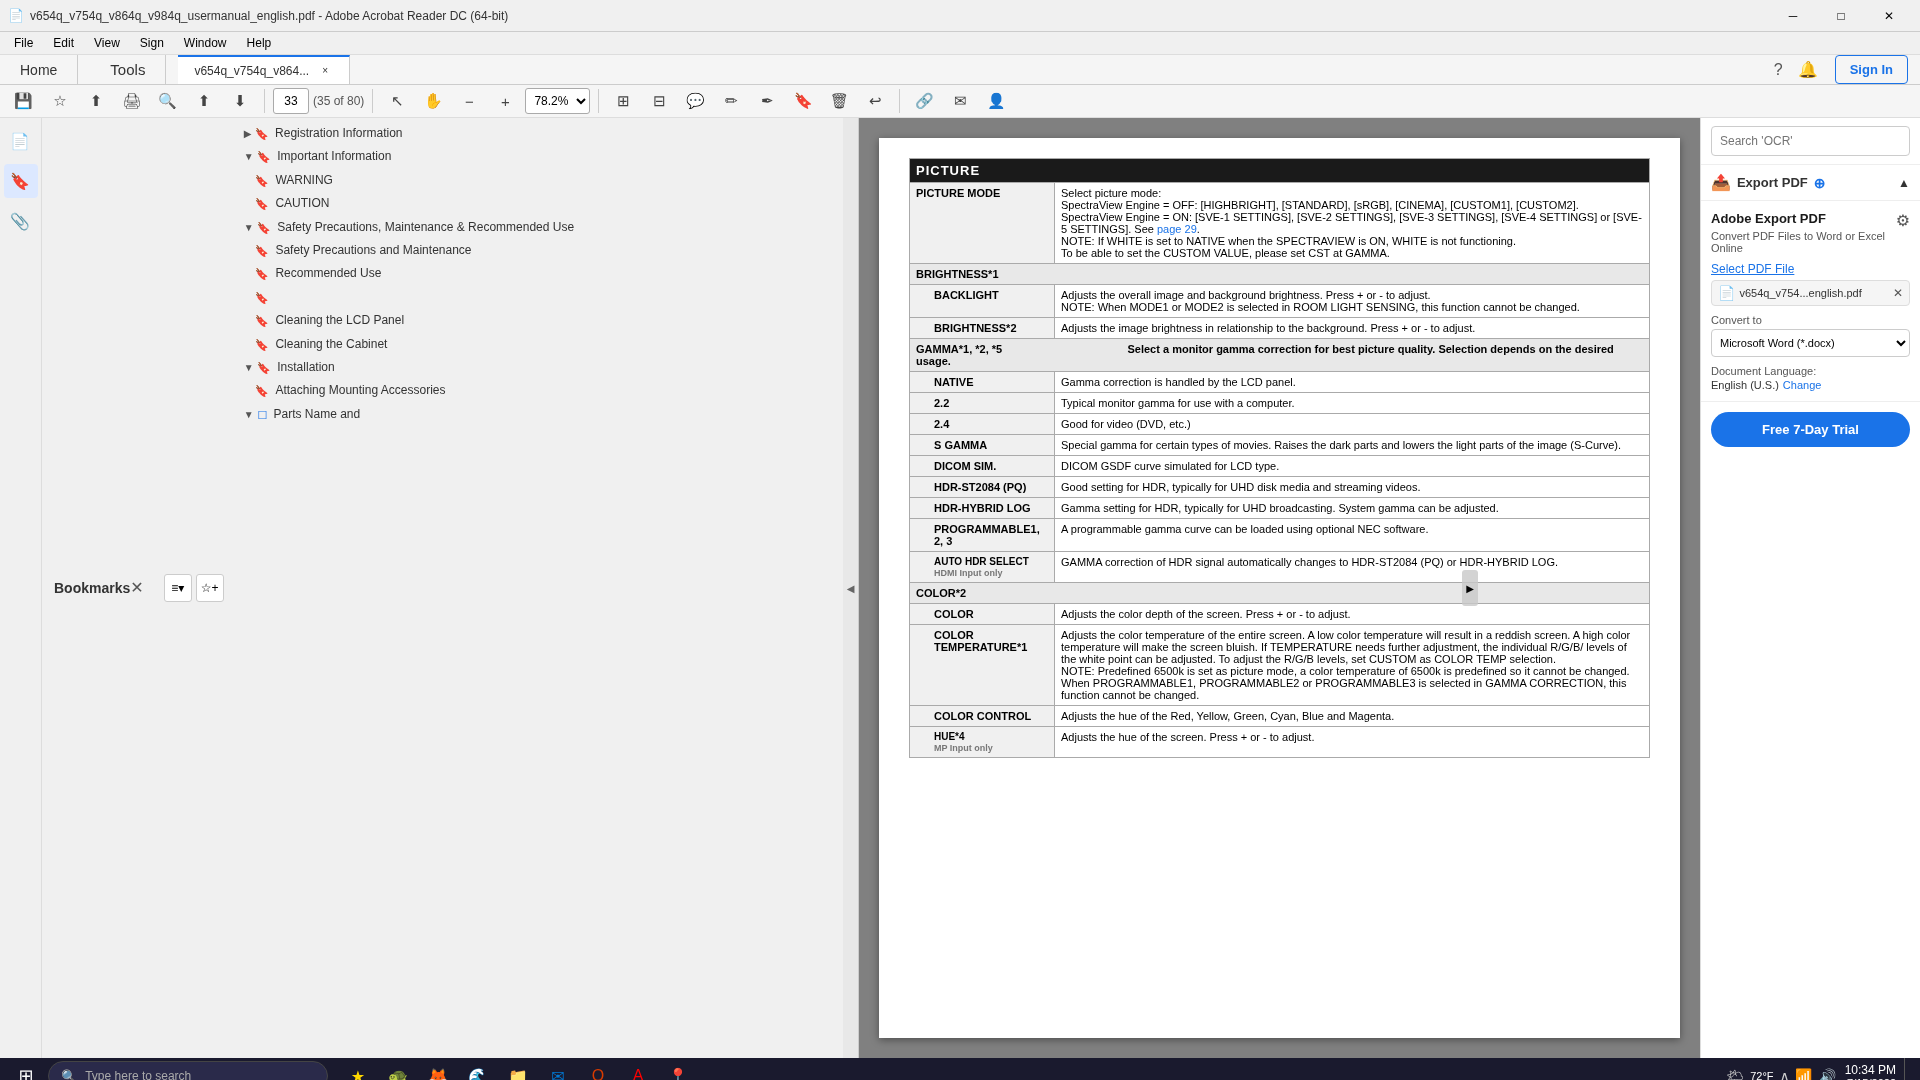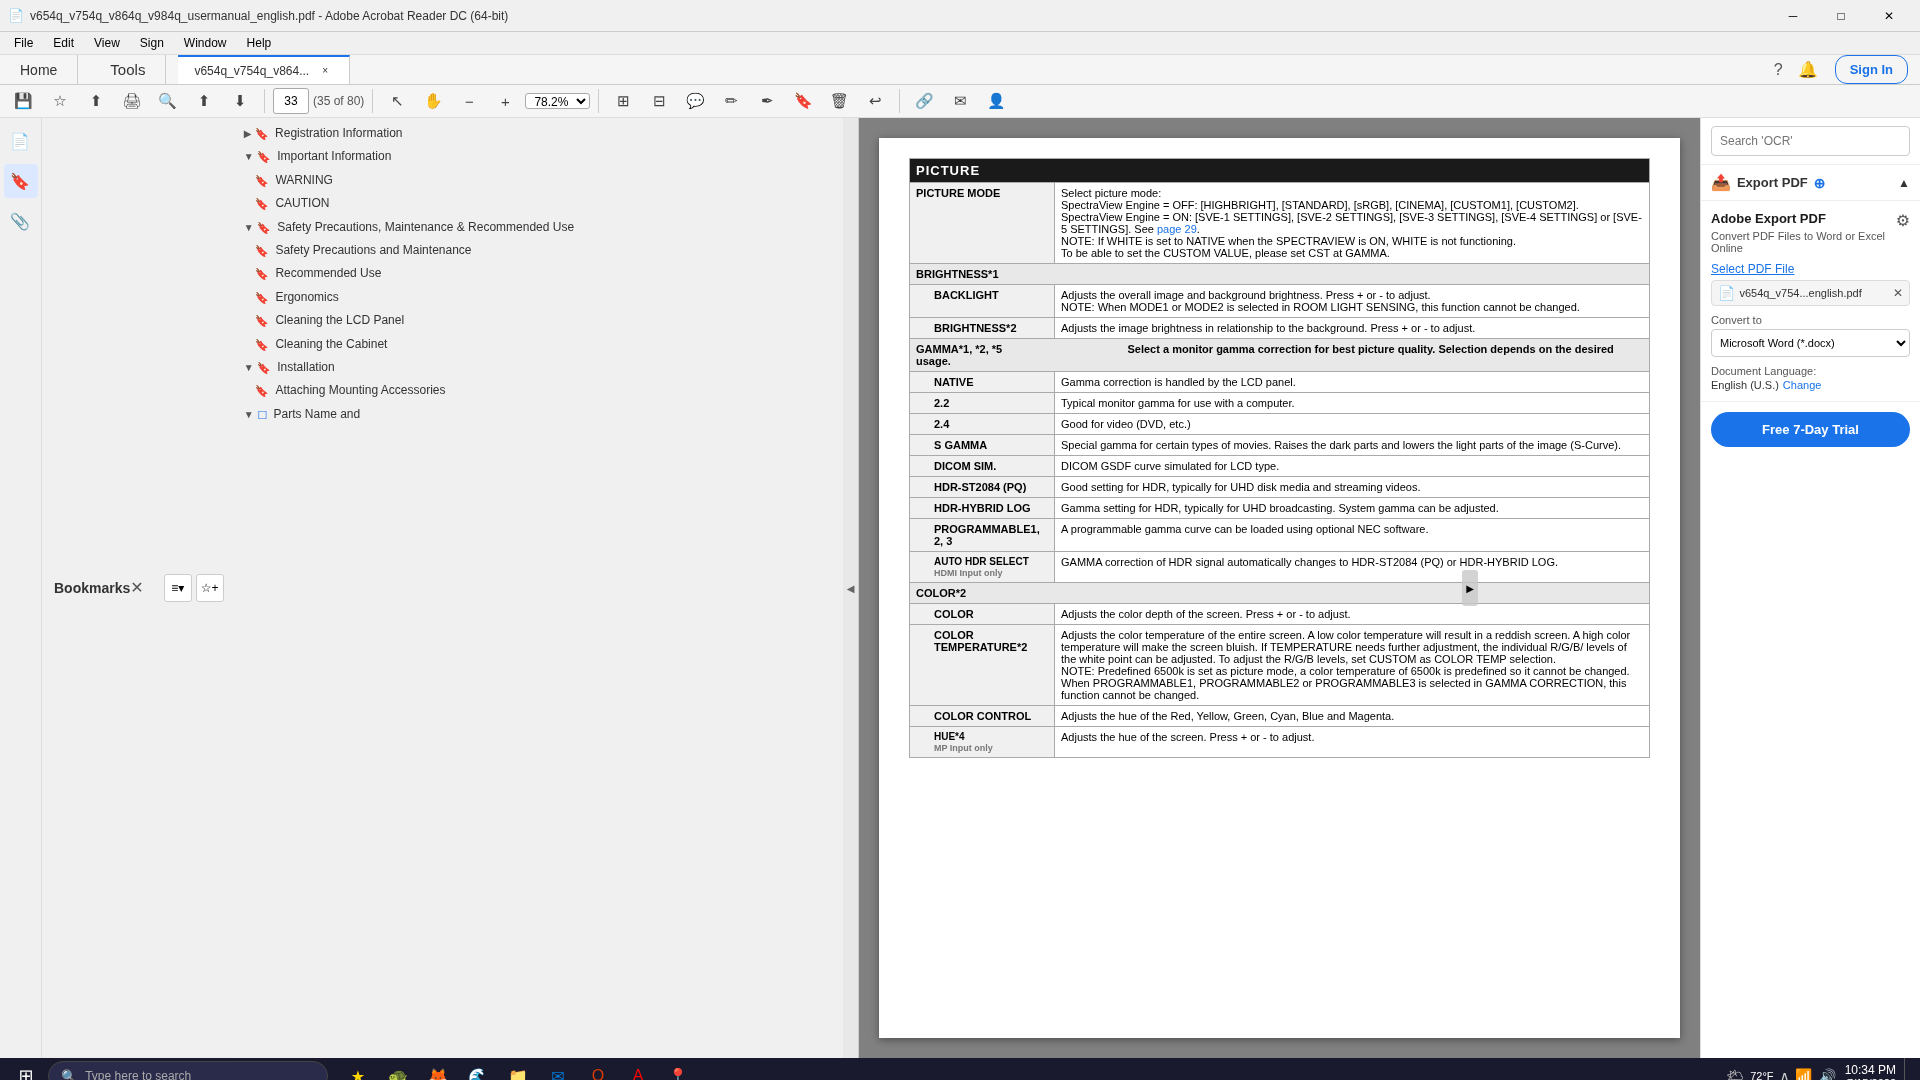--- a/index.html
+++ b/index.html
@@ -93,21 +93,21 @@
       align-items: center;
       padding: 0 12px;
       gap: 16px;
     }
     .tab-bar-icon { font-size: 16px; cursor: pointer; color: #555; }
     .sign-in-btn {
       padding: 6px 14px;
       border: 1px solid #1a73e8;
       background: transparent;
       color: #1a73e8;
-      border-radius: 12px;
+      border-radius: 4px;
       cursor: pointer;
       font-size: 13px;
       font-weight: 600;
     }
 
     
     .toolbar {
       height: 44px;
       background: #f5f5f5;
       display: flex;
@@ -125,21 +125,21 @@
     .toolbar-separator { width: 1px; height: 24px; background: #ccc; margin: 0 4px; }
     .page-input-group {
       display: flex; align-items: center; gap: 4px; font-size: 12px;
     }
     .page-input {
       width: 36px; height: 26px; text-align: center;
       border: 1px solid #aaa; border-radius: 3px; font-size: 12px;
     }
     .page-total { color: #555; }
     .zoom-select {
-      height: 16px; border: 1px solid #aaa; border-radius: 3px;
+      height: 26px; border: 1px solid #aaa; border-radius: 3px;
       font-size: 12px; padding: 0 4px; background: white;
     }
 
     .bookmarks-panel {
       flex: 1;
       display: flex;
       flex-direction: row;
     }
     .bookmarks-header {
       display: flex;
@@ -539,21 +539,20 @@
           <span class="bm-text">Safety Precautions and Maintenance</span>
         </div>
 
         <div class="bm-item indent1">
           <span class="bm-icon">🔖</span>
           <span class="bm-text">Recommended Use</span>
         </div>
 
         <div class="bm-item indent1">
           <span class="bm-icon">🔖</span>
-          <span class="bm-text">Ergonomics</span>
         </div>
 
         <div class="bm-item indent1">
           <span class="bm-icon">🔖</span>
           <span class="bm-text">Cleaning the LCD Panel</span>
         </div>
 
         <div class="bm-item indent1">
           <span class="bm-icon">🔖</span>
           <span class="bm-text">Cleaning the Cabinet</span>
@@ -679,21 +678,21 @@
             <tr>
               <td colspan="2" class="pdf-section-header" style="padding:4px 6px; font-weight:bold;">COLOR*2</td>
             </tr>
 
             <tr>
               <td class="col-name pdf-indent">COLOR</td>
               <td class="col-desc">Adjusts the color depth of the screen. Press + or - to adjust.</td>
             </tr>
 
             <tr>
-              <td class="col-name pdf-indent">COLOR TEMPERATURE*2</td>
+              <td class="col-name pdf-indent">COLOR TEMPERATURE*1</td>
               <td class="col-desc">
                 Adjusts the color temperature of the entire screen. A low color temperature will result in a reddish screen. A high color temperature will make the screen bluish. If TEMPERATURE needs further adjustment, the individual R/G/B/ levels of the white point can be adjusted. To adjust the R/G/B levels, set CUSTOM as COLOR TEMP selection.<br>
                 NOTE: Predefined 6500k is set as picture mode, a color temperature of 6500k is predefined so it cannot be changed.<br>
                 When PROGRAMMABLE1, PROGRAMMABLE2 or PROGRAMMABLE3 is selected in GAMMA CORRECTION, this function cannot be changed.
               </td>
             </tr>
 
             <tr>
               <td class="col-name pdf-indent">COLOR CONTROL</td>
               <td class="col-desc">Adjusts the hue of the Red, Yellow, Green, Cyan, Blue and Magenta.</td>

